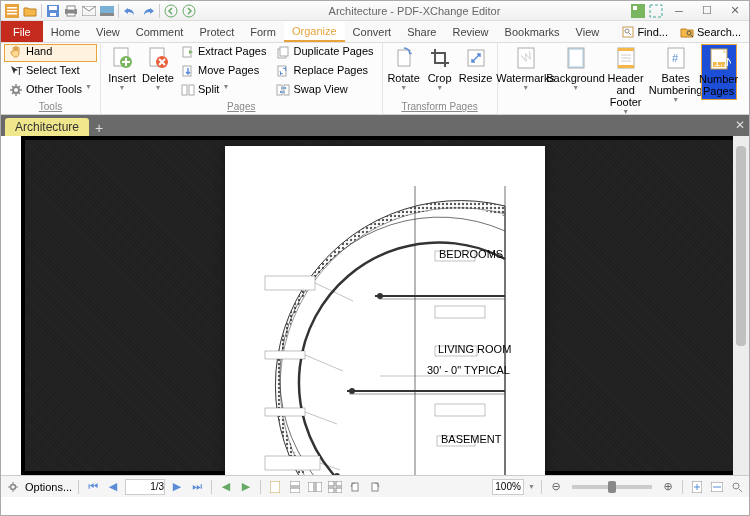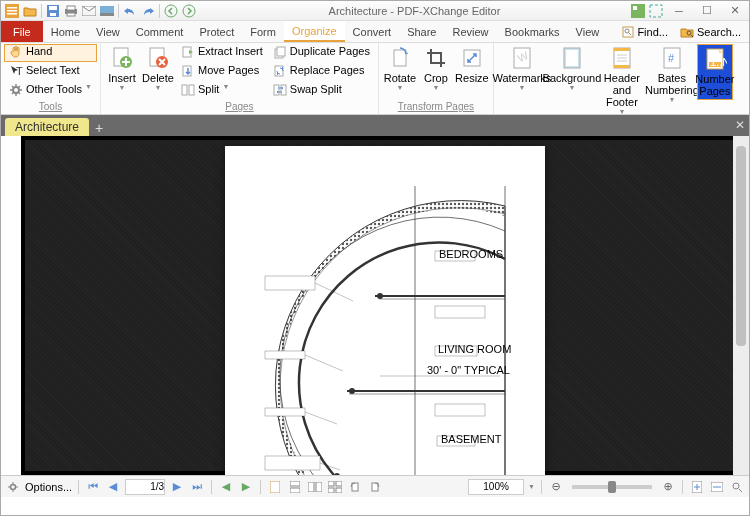--- a/index.html
+++ b/index.html
@@ -34,21 +34,21 @@
 .doc-tab-close{position:absolute;right:4px;top:3px;color:#ddd;cursor:pointer;font-size:12px;}
 .content{height:339px;background:#000000;display:flex;justify-content:center;overflow:hidden;position:relative;padding:10px 0 0 0;margin-left:20px;}
 .page{width:320px;height:360px;background:#fff;box-shadow:0 2px 8px rgba(0,0,0,0.5);position:relative;}
 .texture{position:absolute;left:4px;right:4px;top:4px;bottom:4px;background:repeating-linear-gradient(45deg,#7a7a7a,#7a7a7a 1px,#6a6a6a 1px,#6a6a6a 3px),repeating-linear-gradient(-45deg,#7a7a7a,#7a7a7a 1px,transparent 1px,transparent 3px);opacity:0.3;}
 .scroll-v{position:absolute;right:0;top:0;width:16px;height:100%;background:#ededed;}
 .scroll-thumb{position:absolute;width:10px;left:3px;top:10px;height:200px;background:#c0c0c0;border-radius:4px;}
 .statusbar{height:22px;background:#f5f5f5;border-top:1px solid #ccc;display:flex;align-items:center;padding:0 4px;gap:4px;}
 .sb-btn{height:16px;width:16px;display:flex;align-items:center;justify-content:center;cursor:pointer;color:#666;}
 .sb-sep{width:1px;height:14px;background:#ccc;margin:0 2px;}
 .page-input{width:40px;height:16px;border:1px solid #ccc;text-align:right;font-size:10px;}
-.zoom-input{width:56px;height:16px;border:1px solid #ccc;text-align:center;font-size:10px;}
+.zoom-input{width:32px;height:16px;border:1px solid #ccc;text-align:center;font-size:10px;}
 .zoom-slider{width:80px;height:4px;background:#ccc;position:relative;margin:0 4px;}
 .zoom-thumb{position:absolute;width:8px;height:12px;background:#888;top:-4px;left:36px;border-radius:2px;}
 .spacer{flex:1;}
 svg{display:block;}
 .drawing svg{width:100%;height:100%;}
 </style>
 </head>
 <body>
 
 <div class="titlebar">
@@ -219,21 +219,21 @@
           </svg>
           <span>Delete</span>
           <span style="font-size:7px;color:#888">▼</span>
         </div>
       <div class="tool-stack">
         <div class="tool-btn-h">
             <svg width="14" height="14">
               <rect x="2" y="2" width="8" height="10" fill="#fff" stroke="#aaa"></rect>
               <path d="M8 5l4 2-4 2z" fill="#7ab560"></path>
             </svg>
-            <span>Extract Insert</span>
+            <span>Extract Pages</span>
           </div>
         <div class="tool-btn-h">
             <svg width="14" height="14">
               <rect x="2" y="2" width="8" height="10" fill="#fff" stroke="#aaa"></rect>
               <path d="M7 4v6M5 8l2 2 2-2" fill="none" stroke="#5b8dd6" stroke-width="1.5"></path>
             </svg>
             <span>Move Pages</span>
           </div>
         <div class="tool-btn-h">
             <svg width="14" height="14">
@@ -259,21 +259,21 @@
               <path d="M9 3l1 1-1 1M5 11l-1-1 1-1" fill="none" stroke="#5b8dd6"></path>
             </svg>
             <span>Replace Pages</span>
           </div>
         <div class="tool-btn-h">
             <svg width="14" height="14">
               <rect x="1" y="2" width="5" height="10" fill="#fff" stroke="#aaa"></rect>
               <rect x="8" y="2" width="5" height="10" fill="#fff" stroke="#aaa"></rect>
               <path d="M5 5h4M9 4l1 1-1 1M9 9H5M5 8l-1 1 1 1" fill="none" stroke="#5b8dd6"></path>
             </svg>
-            <span>Swap Split</span>
+            <span>Swap View</span>
           </div>
       </div>
     </div>
     <div class="group-label">Pages</div>
   </div>
 
   <div class="group">
     <div class="group-content">
       <div class="big-btn">
           <svg class="big-icon">

